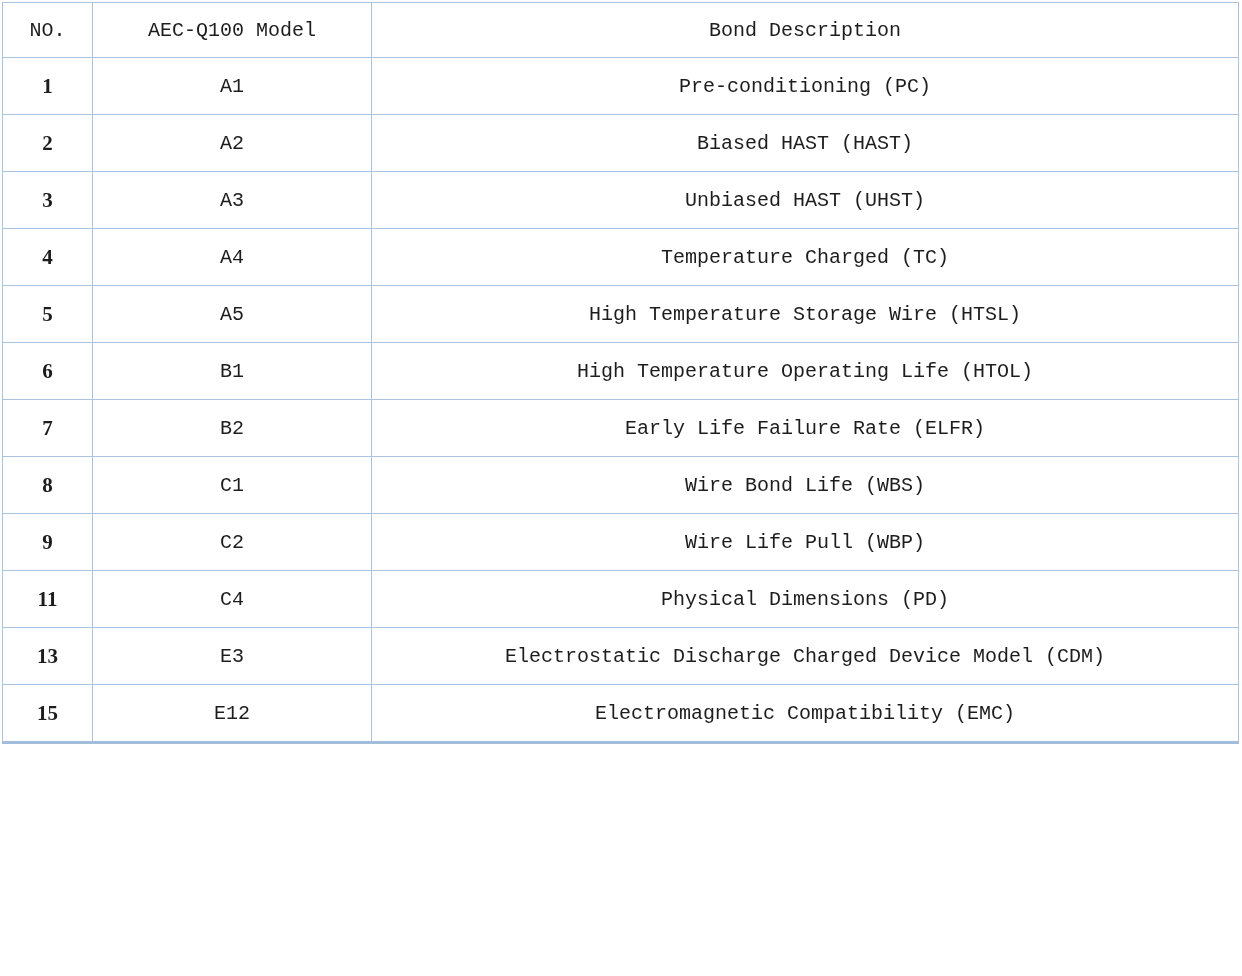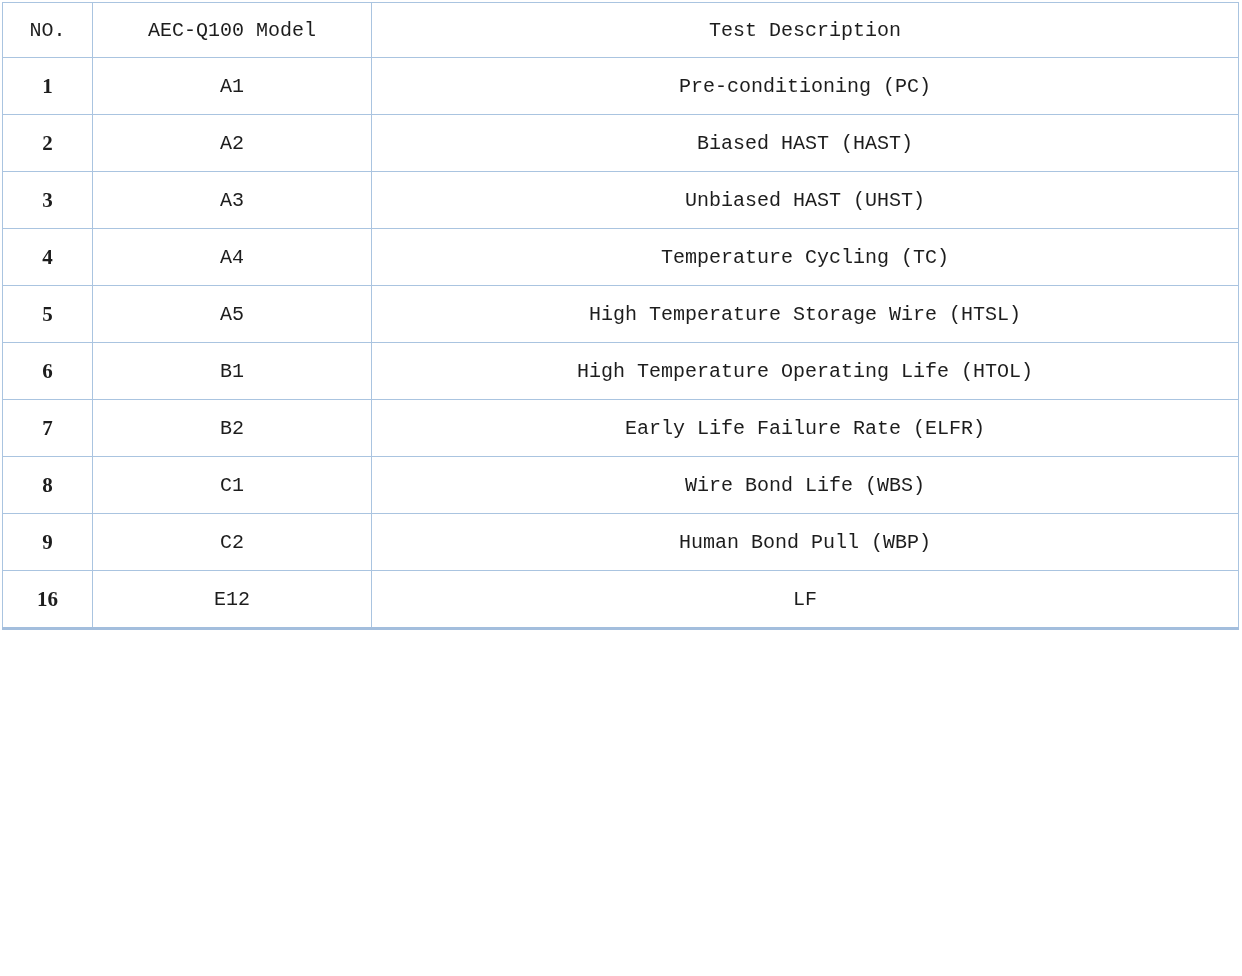--- a/index.html
+++ b/index.html
@@ -66,21 +66,21 @@
   <table class="aec-table">
     <colgroup>
       <col class="col-no">
       <col class="col-group">
       <col class="col-desc">
     </colgroup>
     <thead>
       <tr>
         <th class="col-no">NO.</th>
         <th class="col-group">AEC-Q100 Model</th>
-        <th class="col-desc">Test Description</th>
+        <th class="col-desc">Bond Description</th>
       </tr>
     </thead>
     <tbody>
         <tr>
           <td class="col-no">1</td>
           <td class="col-group">A1</td>
           <td class="col-desc">Pre-conditioning (PC)</td>
         </tr>
         <tr>
           <td class="col-no">2</td>
@@ -88,21 +88,21 @@
           <td class="col-desc">Biased HAST (HAST)</td>
         </tr>
         <tr>
           <td class="col-no">3</td>
           <td class="col-group">A3</td>
           <td class="col-desc">Unbiased HAST (UHST)</td>
         </tr>
         <tr>
           <td class="col-no">4</td>
           <td class="col-group">A4</td>
-          <td class="col-desc">Temperature Cycling (TC)</td>
+          <td class="col-desc">Temperature Charged (TC)</td>
         </tr>
         <tr>
           <td class="col-no">5</td>
           <td class="col-group">A5</td>
           <td class="col-desc">High Temperature Storage Wire (HTSL)</td>
         </tr>
         <tr>
           <td class="col-no">6</td>
           <td class="col-group">B1</td>
           <td class="col-desc">High Temperature Operating Life (HTOL)</td>
@@ -113,22 +113,32 @@
           <td class="col-desc">Early Life Failure Rate (ELFR)</td>
         </tr>
         <tr>
           <td class="col-no">8</td>
           <td class="col-group">C1</td>
           <td class="col-desc">Wire Bond Life (WBS)</td>
         </tr>
         <tr>
           <td class="col-no">9</td>
           <td class="col-group">C2</td>
-          <td class="col-desc">Human Bond Pull (WBP)</td>
+          <td class="col-desc">Wire Life Pull (WBP)</td>
         </tr>
         <tr>
-          <td class="col-no">16</td>
+          <td class="col-no">11</td>
+          <td class="col-group">C4</td>
+          <td class="col-desc">Physical Dimensions (PD)</td>
+        </tr>
+        <tr>
+          <td class="col-no">13</td>
+          <td class="col-group">E3</td>
+          <td class="col-desc">Electrostatic Discharge Charged Device Model (CDM)</td>
+        </tr>
+        <tr>
+          <td class="col-no">15</td>
           <td class="col-group">E12</td>
-          <td class="col-desc">LF</td>
+          <td class="col-desc">Electromagnetic Compatibility (EMC)</td>
         </tr>
       </tbody>
   </table>
 </div>
 
 </body></html>

